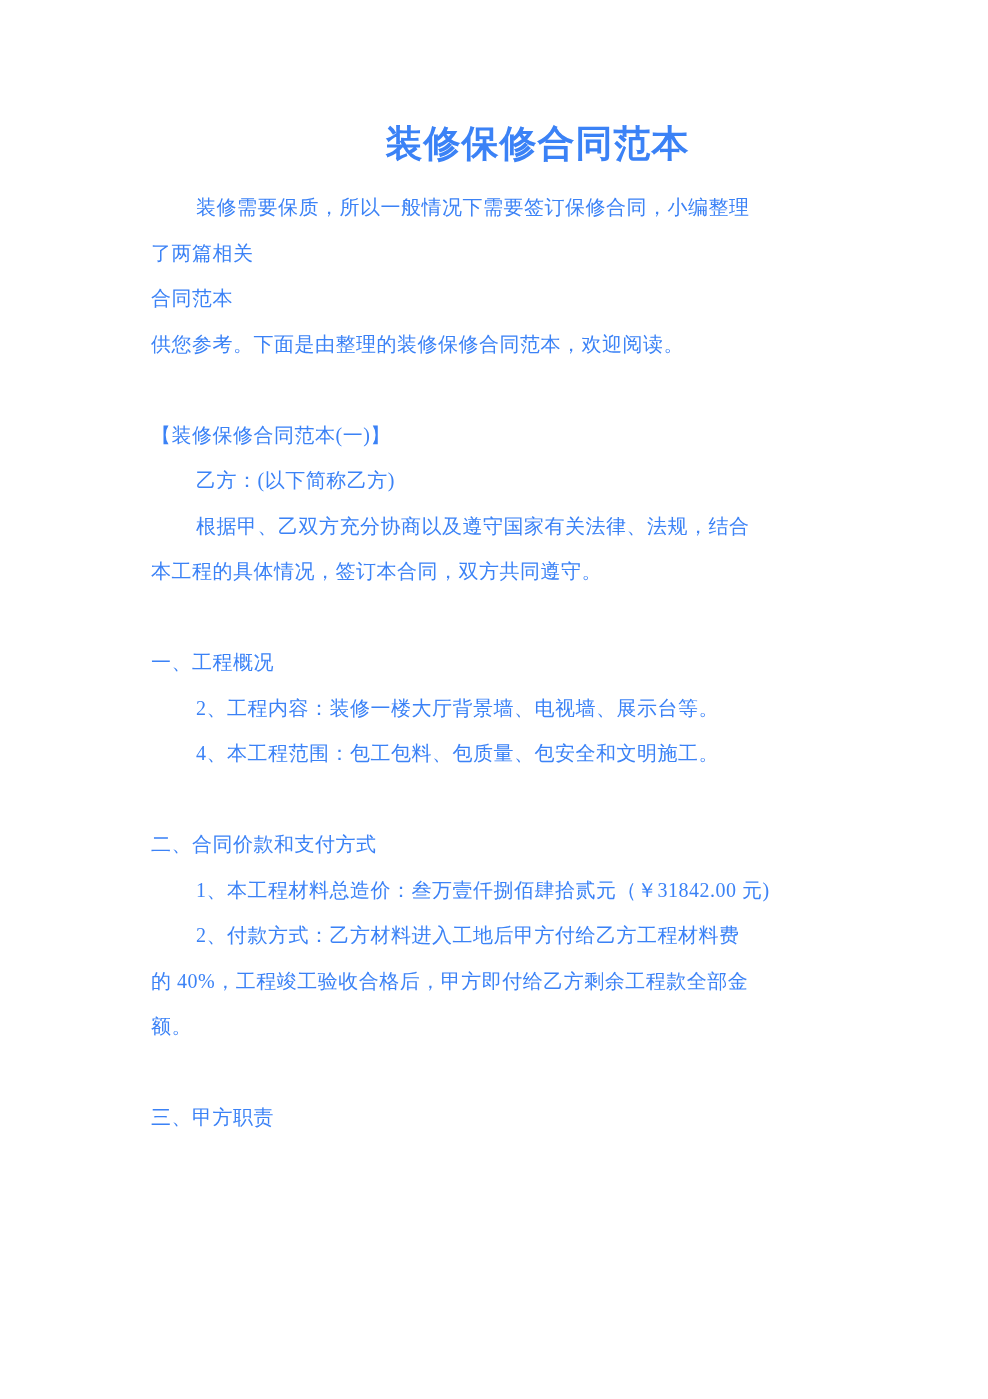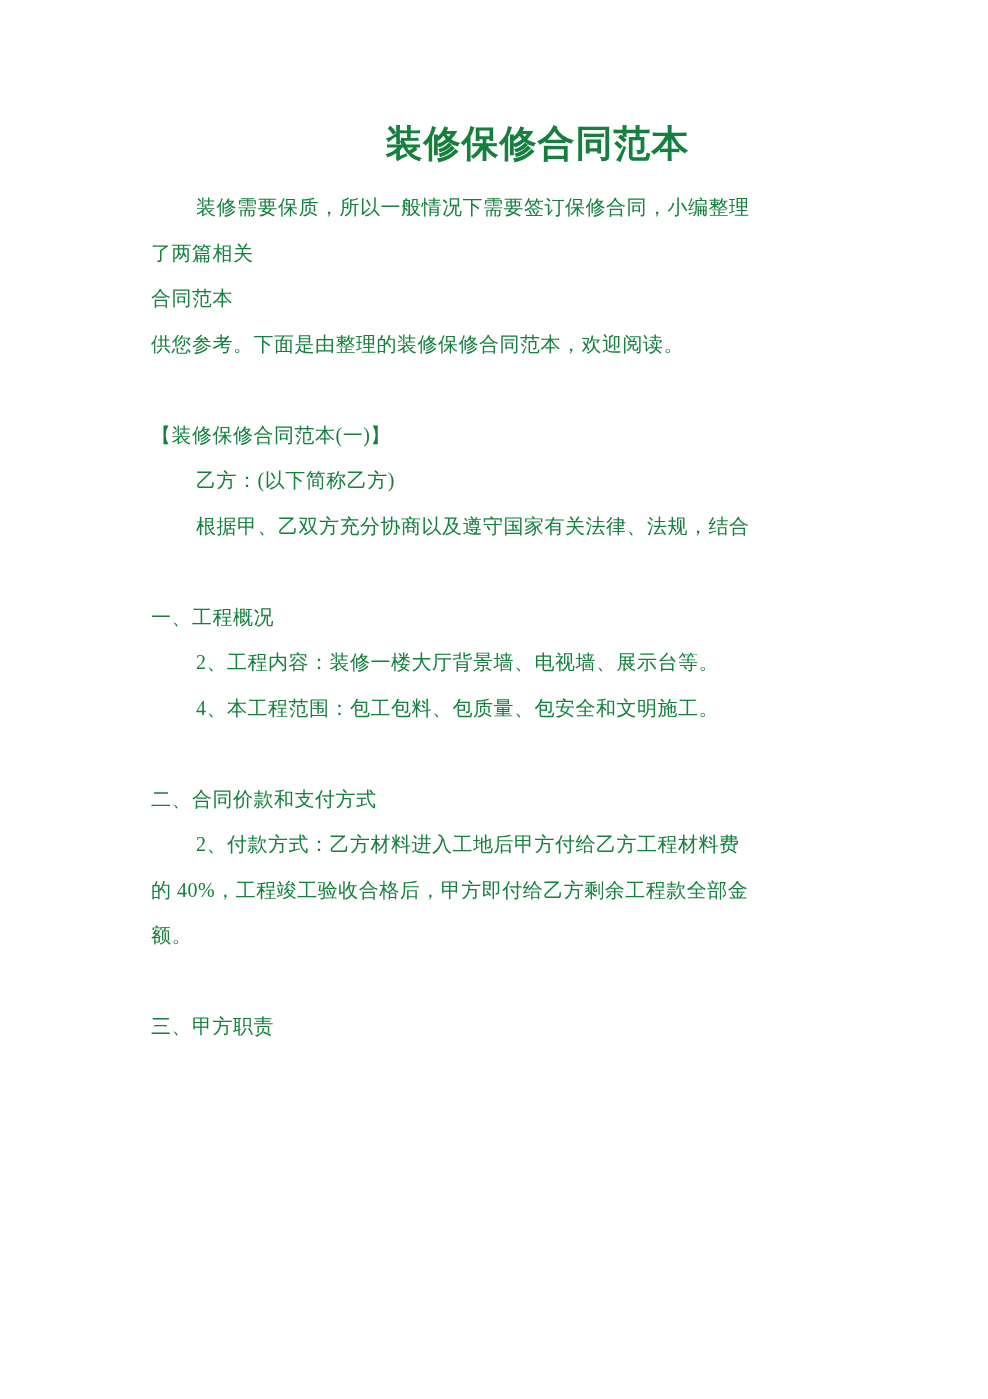--- a/index.html
+++ b/index.html
@@ -6,21 +6,21 @@
     margin: 0;
     padding: 0;
     background: #ffffff;
   }
   .page {
     position: relative;
     width: 988px;
     height: 1399px;
     box-sizing: border-box;
     background: #ffffff;
-    color: #15803d;
+    color: #3b82f6;
     font-family: "Liberation Serif", "DejaVu Serif", serif;
     font-size: 20px;
     padding: 121px 64px 0 151px;
     overflow: hidden;
   }
   .doc-title {
     font-size: 37px;
     font-weight: bold;
     text-align: center;
     line-height: 46px;
@@ -44,25 +44,27 @@
   <div class="doc-title">装修保修合同范本</div>
   <div id="doc-lines">
       <div class="line indent">装修需要保质，所以一般情况下需要签订保修合同，小编整理</div>
       <div class="line">了两篇相关</div>
       <div class="line">合同范本</div>
       <div class="line">供您参考。下面是由整理的装修保修合同范本，欢迎阅读。</div>
       <div class="line">&nbsp;</div>
       <div class="line">【装修保修合同范本(一)】</div>
       <div class="line indent">乙方：(以下简称乙方)</div>
       <div class="line indent">根据甲、乙双方充分协商以及遵守国家有关法律、法规，结合</div>
+      <div class="line">本工程的具体情况，签订本合同，双方共同遵守。</div>
       <div class="line">&nbsp;</div>
       <div class="line">一、工程概况</div>
       <div class="line indent">2、工程内容：装修一楼大厅背景墙、电视墙、展示台等。</div>
       <div class="line indent">4、本工程范围：包工包料、包质量、包安全和文明施工。</div>
       <div class="line">&nbsp;</div>
       <div class="line">二、合同价款和支付方式</div>
+      <div class="line indent">1、本工程材料总造价：叁万壹仟捌佰肆拾贰元（￥31842.00 元)</div>
       <div class="line indent">2、付款方式：乙方材料进入工地后甲方付给乙方工程材料费</div>
       <div class="line">的 40%，工程竣工验收合格后，甲方即付给乙方剩余工程款全部金</div>
       <div class="line">额。</div>
       <div class="line">&nbsp;</div>
       <div class="line">三、甲方职责</div>
     </div>
 </div>
 
 </body></html>

